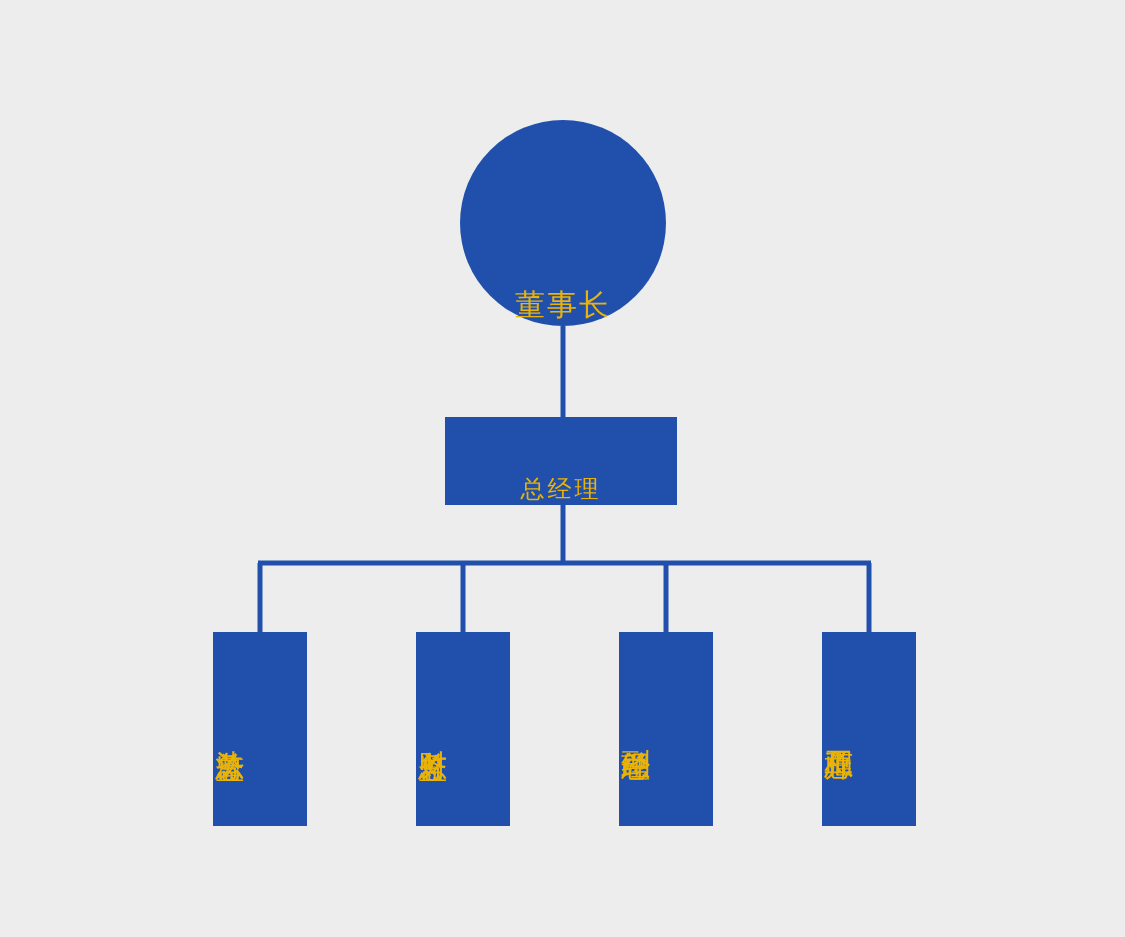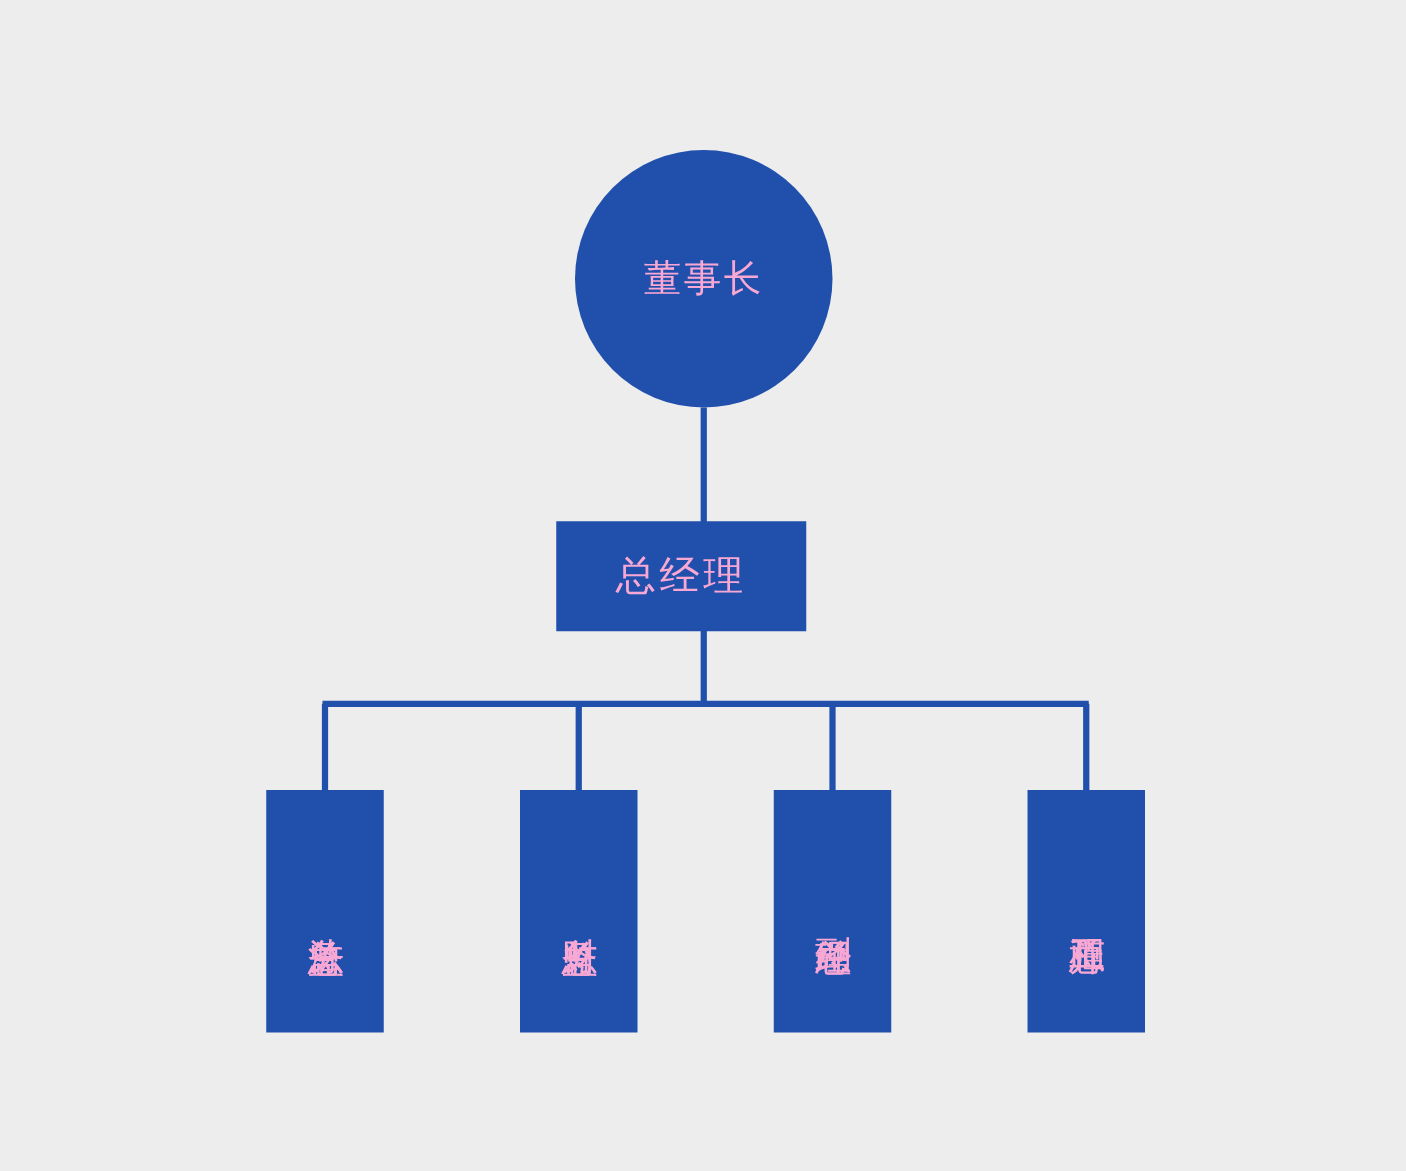--- a/index.html
+++ b/index.html
@@ -24,44 +24,44 @@
     left: 0;
     top: 0;
     width: 1125px;
     height: 937px;
   }
 
   
   .node {
     position: absolute;
     background: #2050ac;
-    color: #f9a8d4;
+    color: #eab308;
     display: flex;
-    align-items: center;
+    align-items: flex-end;
     justify-content: center;
     box-sizing: border-box;
     z-index: 2;
   }
 
   .node-circle {
     left: 460px;
     top: 120px;
     width: 206px;
     height: 206px;
     border-radius: 50%;
     font-size: 30px;
     letter-spacing: 2px;
   }
 
   .node-rect-wide {
     left: 445px;
     top: 417px;
-    width: 200px;
+    width: 232px;
     height: 88px;
-    font-size: 32px;
+    font-size: 24px;
     letter-spacing: 3px;
   }
 
   .node-vert {
     top: 632px;
     width: 94px;
     height: 194px;
     font-size: 29px;
     line-height: 1.18;
     letter-spacing: 1px;

